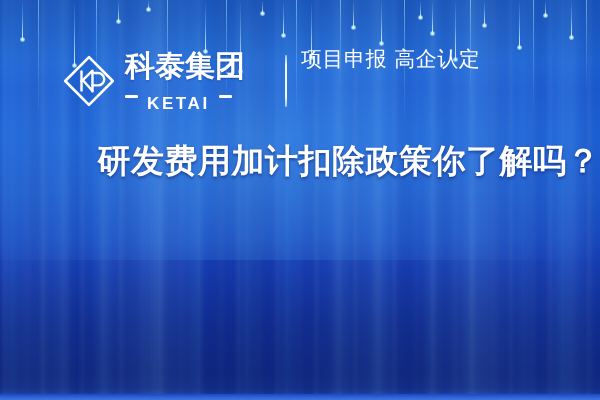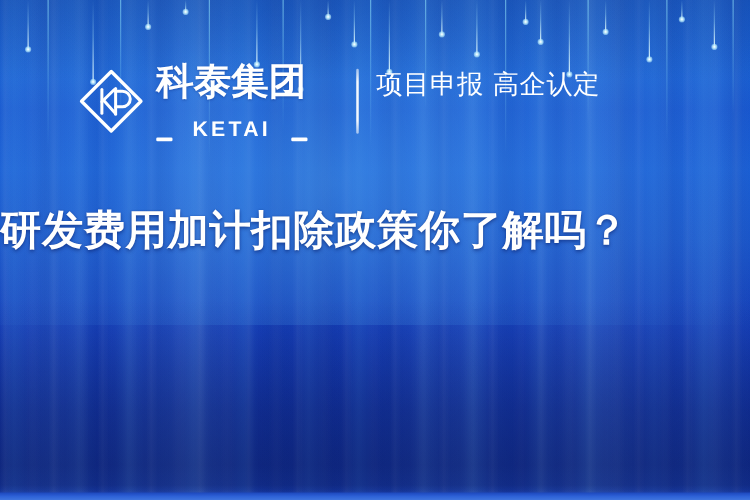--- a/index.html
+++ b/index.html
@@ -204,22 +204,22 @@
     font-size: 30px;
     line-height: 32px;
     font-weight: 700;
     color: #ffffff;
     letter-spacing: 0px;
     white-space: nowrap;
     text-shadow: 0 1px 2px rgba(10,30,110,0.35);
   }
   .logo-en-row {
     display: flex;
-    align-items: flex-end;
-    gap: 16px;
+    align-items: flex-start;
+    gap: 9px;
     margin-top: 12px;
   }
   .logo-dash {
     display: block;
     width: 13px;
     height: 3px;
     background: #ffffff;
     border-radius: 1px;
   }
   .logo-en {
@@ -264,30 +264,30 @@
     white-space: nowrap;
   }
   .tagline-sub {
     font-family: "DejaVu Serif", "Liberation Serif", serif;
     font-size: 21px;
     line-height: 26px;
     font-weight: 400;
     color: #ffffff;
     letter-spacing: 0.5px;
     white-space: nowrap;
-    margin-top: 8px;
+    margin-top: 0;
   }
 
   
   .headline {
     position: absolute;
     left: 0;
-    top: 164px;
+    top: 141px;
     width: 600px;
-    text-align: left;
+    text-align: right;
     font-family: "DejaVu Sans", "Liberation Sans", sans-serif;
     font-size: 33px;
     line-height: 40px;
     font-weight: 700;
     color: #ffffff;
     letter-spacing: 0.5px;
     white-space: nowrap;
     text-shadow:
       0 2px 3px rgba(6,22,90,0.45),
       0 0 1px rgba(6,22,90,0.35);

